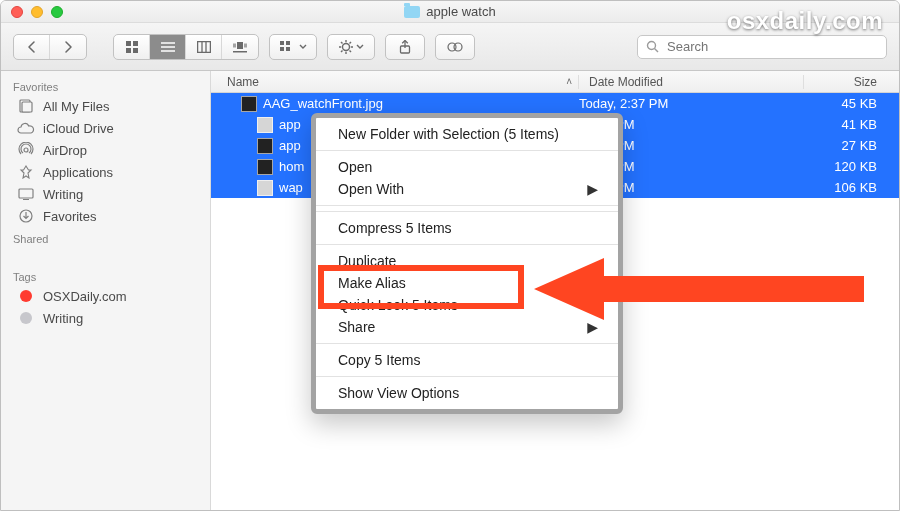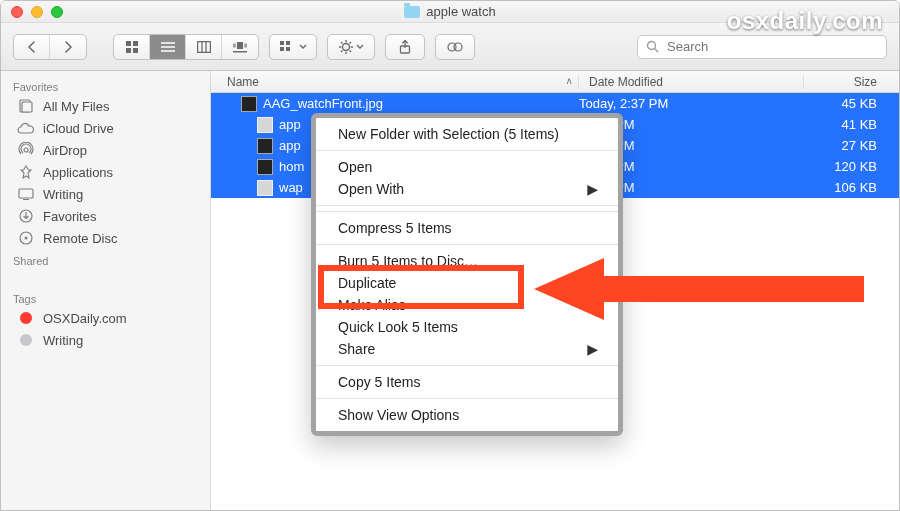--- a/index.html
+++ b/index.html
@@ -386,29 +386,20 @@
       <div class="sb-item">
         <span class="sb-ico">
             <svg width="14" height="14" viewBox="0 0 14 14">
               <circle cx="7" cy="7" r="6" fill="none" stroke="#808080" stroke-width="1.2"></circle>
               <path d="M7 3v6M4.5 7L7 9.5 9.5 7" fill="none" stroke="#808080" stroke-width="1.2"></path>
             </svg>
           </span>
         <span>Favorites</span>
       </div>
 
-      <div class="sb-item">
-        <span class="sb-ico">
-            <svg width="14" height="14" viewBox="0 0 14 14">
-              <circle cx="7" cy="7" r="6" fill="none" stroke="#808080" stroke-width="1.2"></circle>
-              <circle cx="7" cy="7" r="1.5" fill="#808080"></circle>
-            </svg>
-          </span>
-        <span>Remote Disc</span>
-      </div>
 
       <div class="sb-heading">Shared</div>
 
       <div class="sb-heading" style="margin-top:18px">Tags</div>
       <div class="sb-item">
         <span class="sb-ico">
             <span class="tag-dot" style="background:#ff3b30"></span>
           </span>
         <span>OSXDaily.com</span>
       </div>
@@ -488,23 +479,20 @@
               <span>Open With</span>
               <span class="sub">▶</span>
             </div>
           <div class="ctx-sep"></div>
           <div class="ctx-sep"></div>
           <div class="ctx-item">
               <span>Compress 5 Items</span>
             </div>
           <div class="ctx-sep"></div>
           <div class="ctx-item">
-              <span>Burn 5 Items to Disc…</span>
-            </div>
-          <div class="ctx-item">
               <span>Duplicate</span>
             </div>
           <div class="ctx-item">
               <span>Make Alias</span>
             </div>
           <div class="ctx-item">
               <span>Quick Look 5 Items</span>
             </div>
           <div class="ctx-item">
               <span>Share</span>

